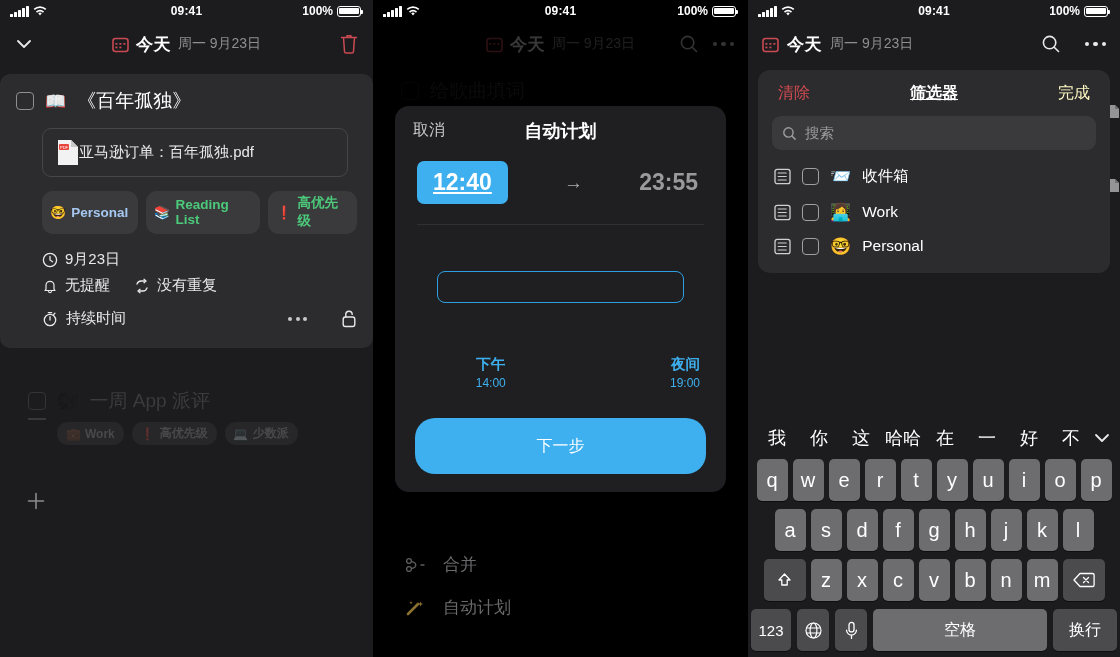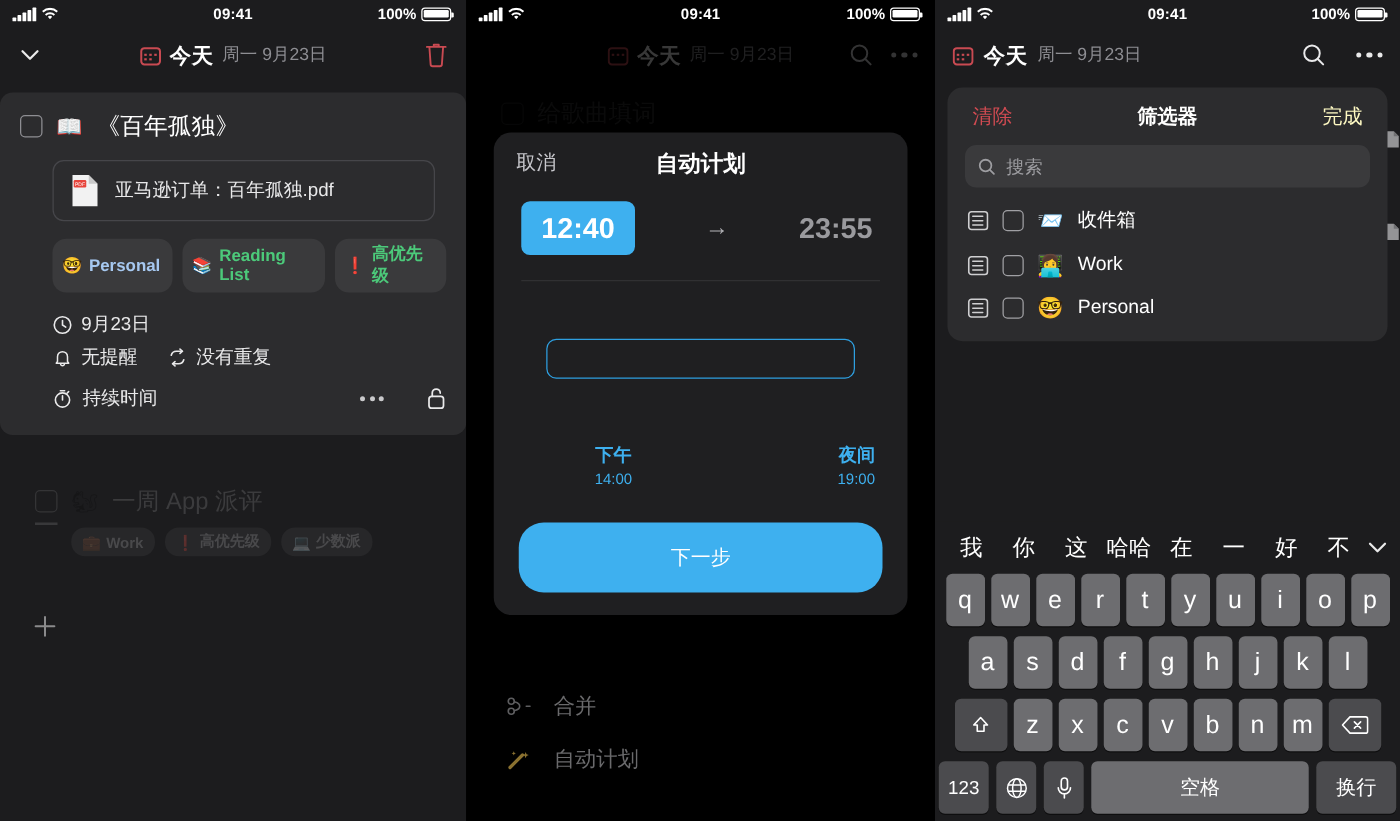--- a/index.html
+++ b/index.html
@@ -50,21 +50,21 @@
   .trash { margin-left:auto; width:20px; height:22px; }
 
   .card1 { background:#2c2c2e; border-radius:10px; margin:8px 0 0 0;
            padding:14px 16px 20px 16px; }
   .task-head { display:flex; align-items:center; gap:11px; }
   .cbox { width:18px; height:18px; border:1.6px solid #8e8e93; border-radius:4px; flex:none; }
   .emo { font-size:17px; line-height:1; }
   .task-title { color:#fff; font-size:19px; }
 
   .attach { margin:14px 0 0 26px; border:1px solid #46464a; border-radius:9px;
-            padding:10px 14px; display:flex; align-items:center; gap:13px; width:306px; }
+            padding:10px 14px; display:flex; align-items:center; width:306px; }
   .pdf-ic { width:22px; height:27px; flex:none; }
   .attach-name { color:#e9e9ea; font-size:15px; }
 
   .tags { display:flex; gap:8px; margin:14px 0 0 26px; }
   .tag { background:#3a3a3c; border-radius:11px; padding:3px 10px 4px 8px;
          display:flex; align-items:center; gap:5px; font-size:13.5px; font-weight:bold; }
   .tag .e { font-size:13px; }
 
   .meta { margin:16px 0 0 26px; }
   .mrow { display:flex; align-items:center; gap:7px; color:#e9e9ea; font-size:15px;
@@ -96,21 +96,21 @@
   .bgmenu .lbl { color:#6a6a6c; font-size:17px; }
 
   .modal { position:absolute; left:22px; right:22px; top:106px;
            background:#1f1f21; border-radius:14px; padding:0 0 18px 0; z-index:10; }
   .m-head { display:flex; align-items:center; padding:14px 18px 6px 18px; position:relative; }
   .m-cancel { color:#c7c7cc; font-size:16px; }
   .m-title { position:absolute; left:0; right:0; text-align:center;
              color:#fff; font-size:18px; font-weight:bold; }
   .m-times { display:flex; align-items:center; padding:14px 22px 0 22px; }
   .t-start { background:#3eb0ef; color:#fff; font-size:23px; font-weight:bold;
-             border-radius:7px; padding:8px 16px; }
+             border-radius:7px; padding:8px 16px;text-decoration:underline; }
   .t-arrow { color:#aeaeb2; font-size:19px; margin:0 auto; }
   .t-end { color:#9a9a9e; font-size:23px; font-weight:bold; margin-right:6px; }
 
   .m-sep { height:1px; background:#303032; margin:20px 22px 0 22px; }
 
   .wheel { position:relative; height:108px; margin-top:8px; overflow:hidden; }
   .wcols { display:flex; justify-content:center; gap:48px; }
   .wcol { width:70px; text-align:center; }
   .wv { font-size:21px; line-height:31px; color:#5a5a5c; }
   .wv.faint { color:#3a3a3c; }
@@ -133,21 +133,21 @@
   .p3-title { display:flex; align-items:center; gap:8px; }
   .srch-ic { width:20px; height:20px; margin-left:auto; }
   .dots-nav { display:flex; gap:4px; margin-left:14px; }
   .dots-nav i { width:4.5px; height:4.5px; border-radius:50%; background:#e9e9ea; display:block; }
 
   .filter-card { background:#2c2c2e; border-radius:12px; margin:4px 10px 0 10px;
                  padding:0 0 10px 0; position:relative; }
   .fc-head { display:flex; align-items:center; padding:13px 20px 12px 20px; position:relative; }
   .fc-clear { color:#d24b52; font-size:16px; }
   .fc-title { position:absolute; left:0; right:0; text-align:center; color:#fff;
-              font-size:16px; font-weight:bold; }
+              font-size:16px; font-weight:bold;text-decoration:underline; }
   .fc-done { color:#fef9c3; font-size:16px; margin-left:auto; }
 
   .searchbox { margin:0 14px; background:#3a3a3c; border-radius:9px; height:34px;
                display:flex; align-items:center; gap:8px; padding:0 10px; }
   .searchbox .ph { color:#9d9da1; font-size:14.5px; }
 
   .flist { padding:8px 16px 0 16px; }
   .frow { display:flex; align-items:center; gap:11px; padding:8px 0; }
   .list-ic { width:17px; height:17px; flex:none; }
   .fcb { width:17px; height:17px; border:1.6px solid #a0a0a4; border-radius:4px; flex:none; }

